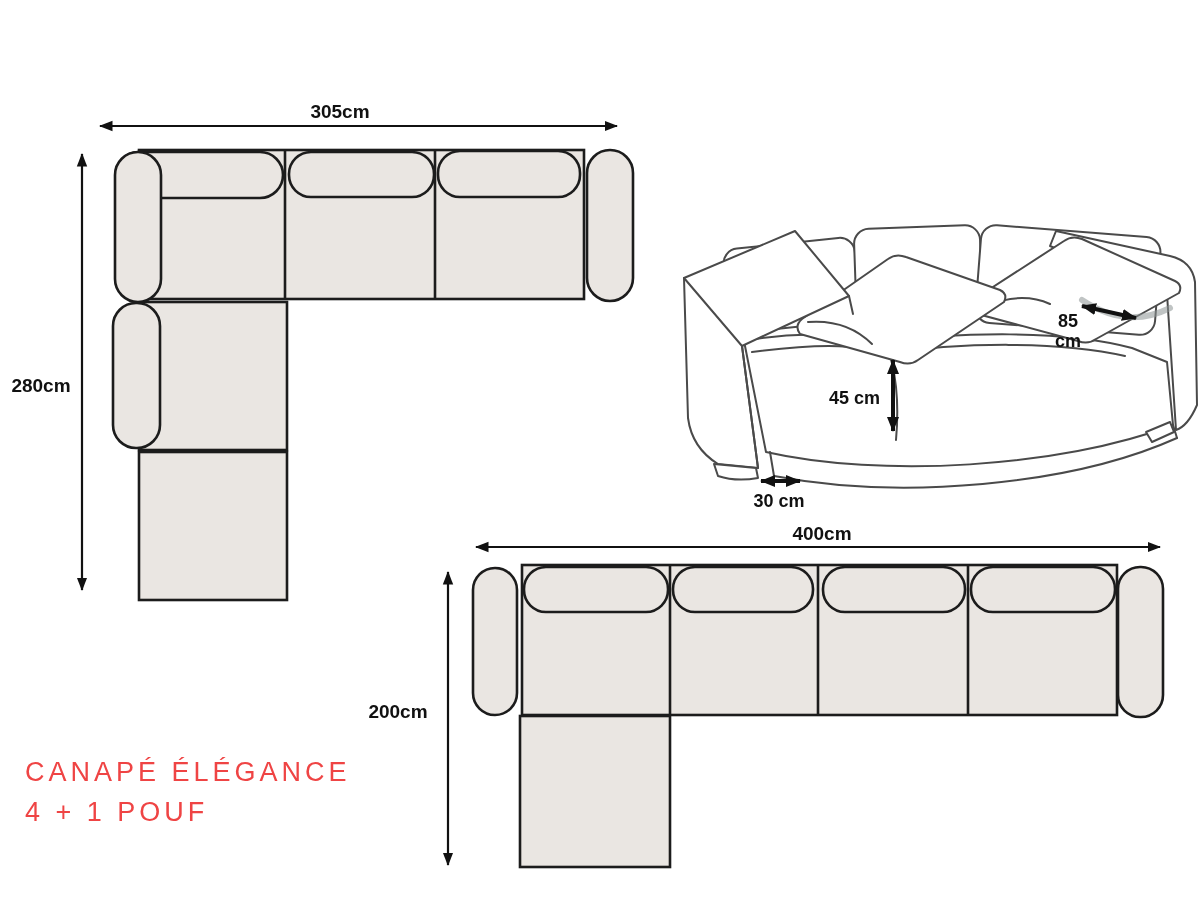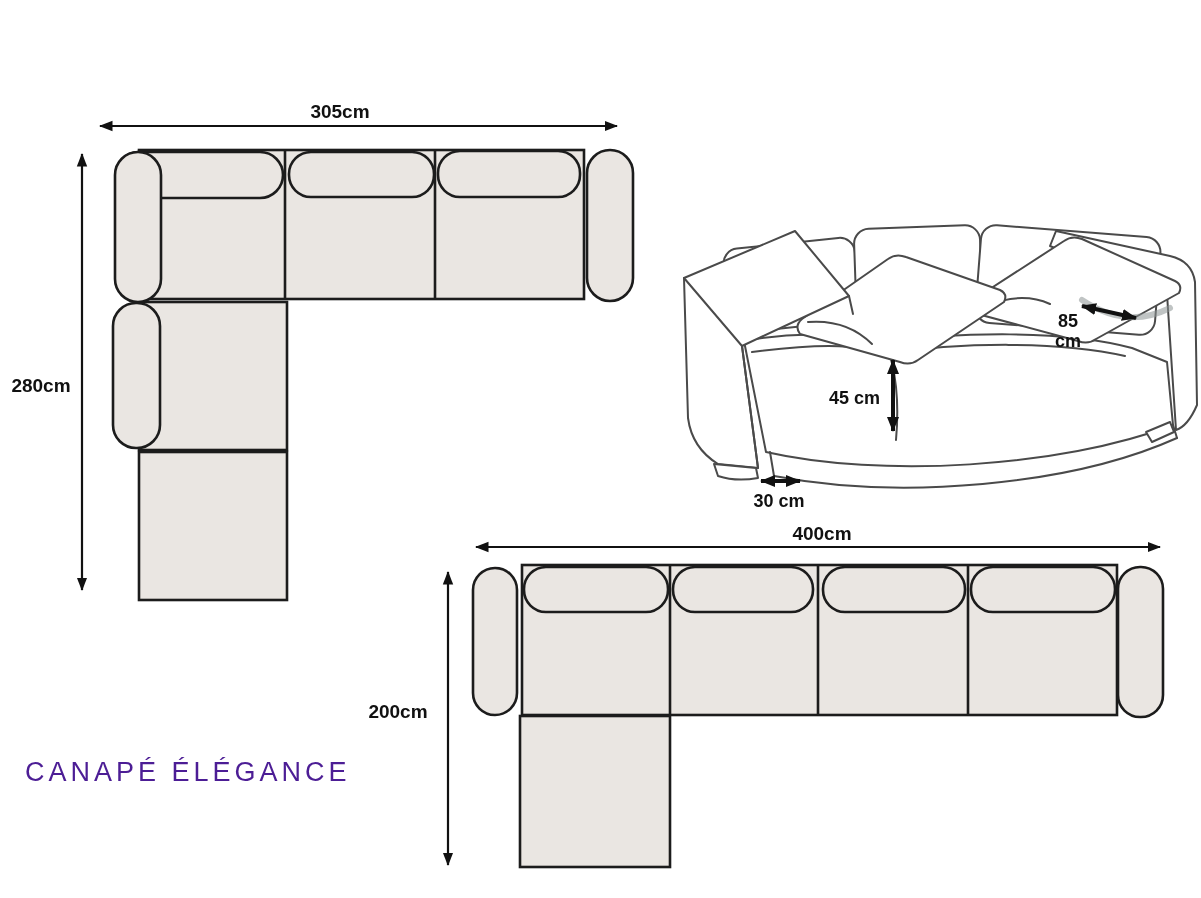--- a/index.html
+++ b/index.html
@@ -13,21 +13,21 @@
   .sep{stroke:#1c1c1c;stroke-width:2.6;}
   .dimline{stroke:#111111;stroke-width:2.2;}
   .dimtext{font-weight:bold;font-size:19px;fill:#111111;font-family:"Liberation Sans",sans-serif;}
   
   .sk{stroke:#4a4a4a;stroke-width:2;fill:none;stroke-linejoin:round;stroke-linecap:round;}
   .skf{stroke:#4a4a4a;stroke-width:2;fill:#ffffff;stroke-linejoin:round;stroke-linecap:round;}
   .skdim{stroke:#111111;stroke-width:4;}
   .skdimtext{font-weight:bold;font-size:18px;fill:#111111;font-family:"Liberation Sans",sans-serif;}
   
   .title-block{
-    position:absolute;left:25px;top:752px;color:#4c1d95;
+    position:absolute;left:25px;top:752px;color:#ef4444;
     font-size:27px;letter-spacing:4px;line-height:40px;font-weight:400;
   }
 </style>
 </head>
 <body>
 
 <svg class="canvas" width="1201" height="898" viewBox="0 0 1201 898">
   <defs>
     <marker id="ah" markerUnits="userSpaceOnUse" markerWidth="14" markerHeight="12" refX="12.5" refY="6" orient="auto-start-reverse">
       <path d="M0,0.8 L13.5,6 L0,11.2 Z" fill="#111111"></path>
@@ -133,13 +133,14 @@
 
     <rect class="unit" x="520" y="716" width="150" height="151"></rect>
 
     <rect class="unit" x="473" y="568" width="44" height="147" rx="22"></rect>
     <rect class="unit" x="1118" y="567" width="45" height="150" rx="22"></rect>
   </g>
 </svg>
 
 <div class="title-block">
   <div>CANAPÉ ÉLÉGANCE</div>
+  <div>4 + 1 POUF</div>
 </div>
 
 </body></html>

